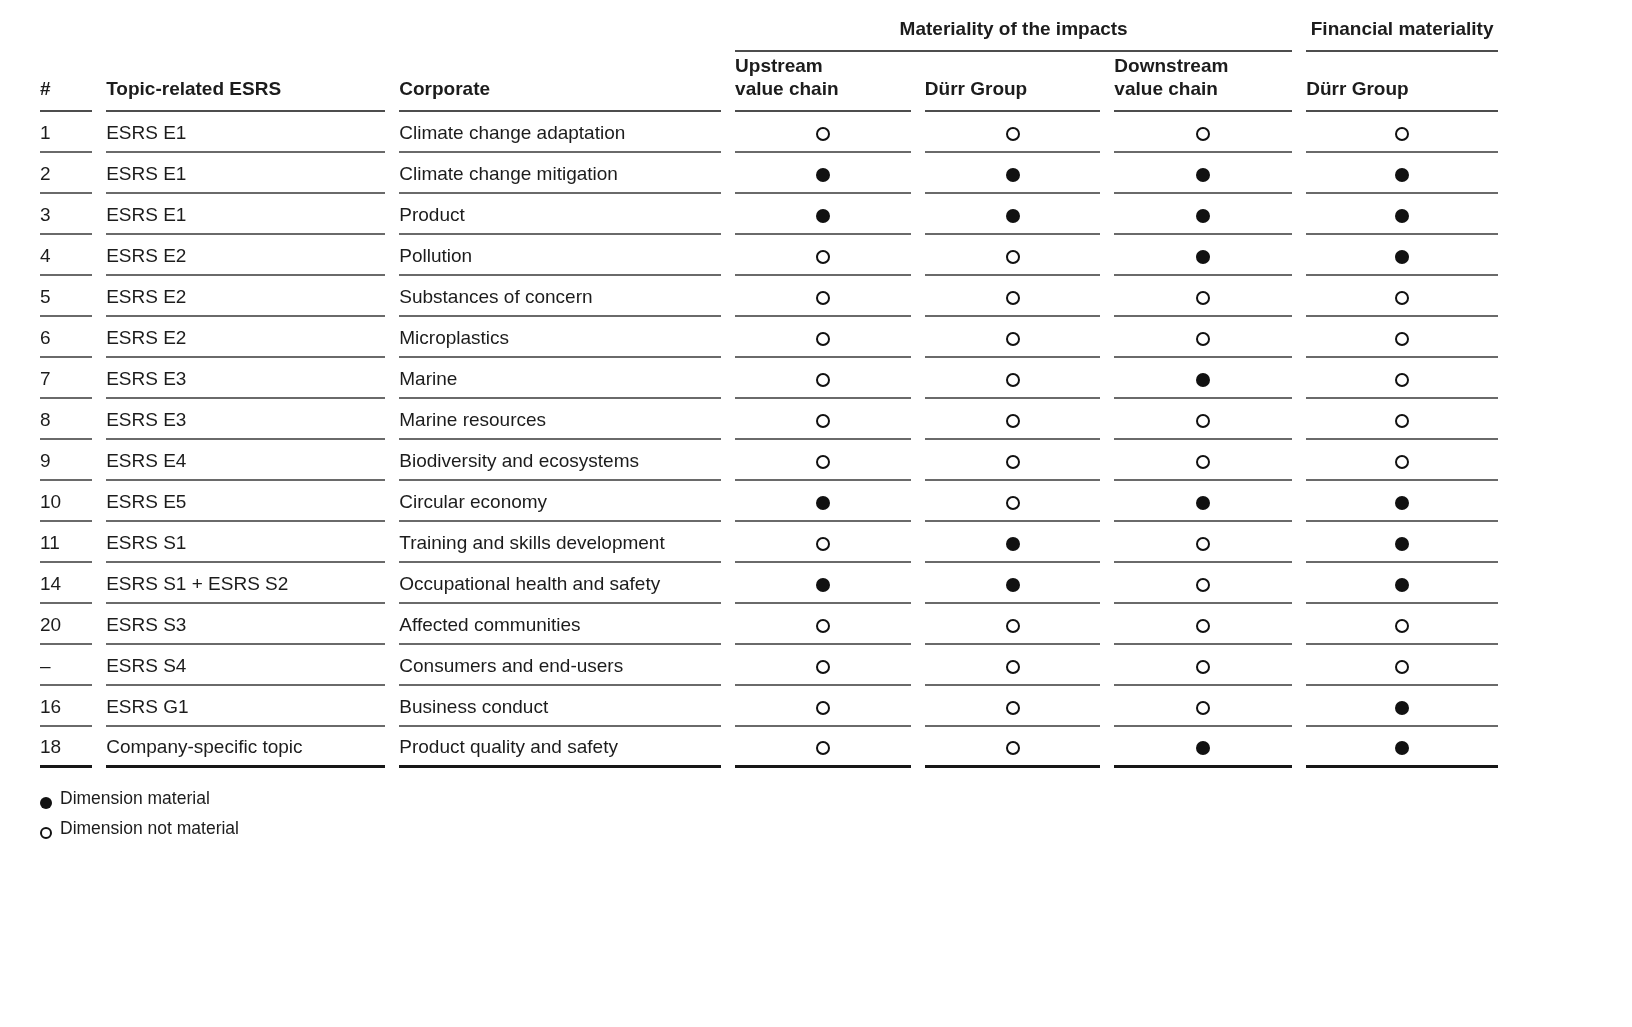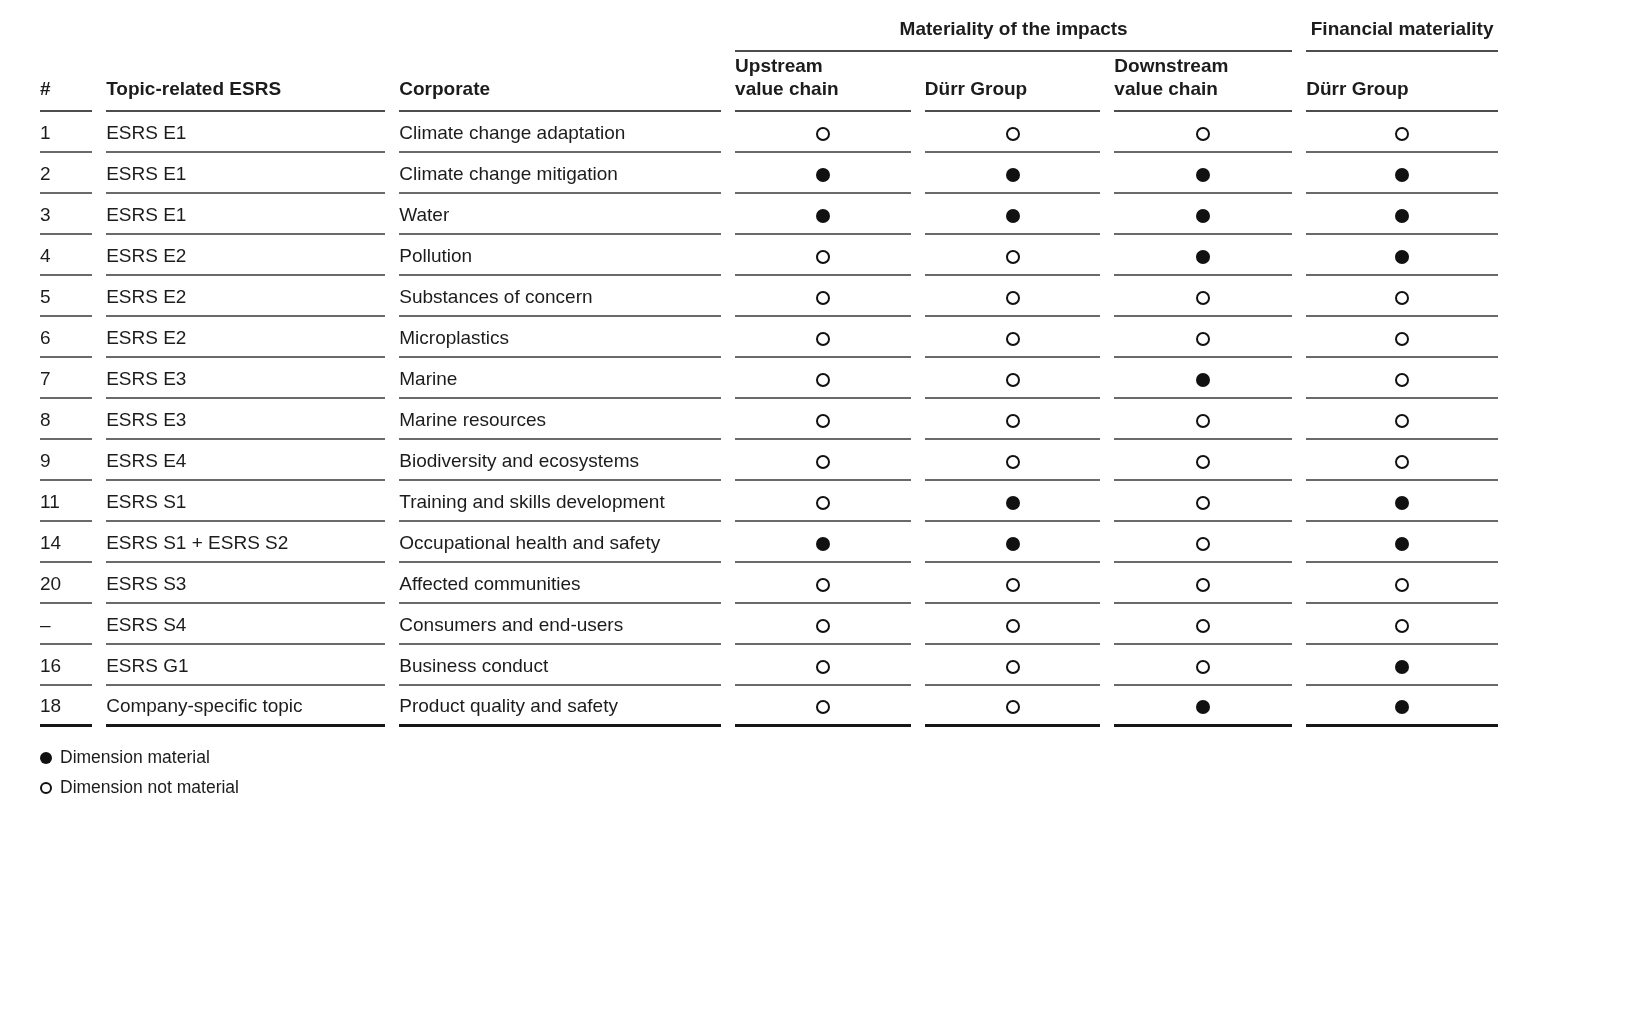--- a/index.html
+++ b/index.html
@@ -68,21 +68,21 @@
     display:inline-block;
     width:14px;height:14px;
     border-radius:50%;
     vertical-align:middle;
   }
   .dot.filled{background:var(--dot);}
   .dot.open{border:2px solid var(--dot);background:transparent;}
   
   .legend{margin:20px 0 0 14px;}
   .legend-item{
-    display:flex;align-items:center;
+    display:flex;align-items:flex-end;
     font-size:17.5px;
     margin-bottom:9px;
     color:var(--text);
   }
   .legend-item .dot{width:12px;height:12px;margin-right:8px;}
   .legend-item .dot.open{border-width:2px;}
 </style>
 </head>
 <body>
 
@@ -135,21 +135,21 @@
           <td class="c-esrs">ESRS E1</td>
           <td class="c-sub">Climate change mitigation</td>
           <td class="c-dot"><span class="dot filled"></span></td>
           <td class="c-dot"><span class="dot filled"></span></td>
           <td class="c-dot"><span class="dot filled"></span></td>
           <td class="c-dot"><span class="dot filled"></span></td>
         </tr>
         <tr>
           <td class="c-num">3</td>
           <td class="c-esrs">ESRS E1</td>
-          <td class="c-sub">Water</td>
+          <td class="c-sub">Product</td>
           <td class="c-dot"><span class="dot filled"></span></td>
           <td class="c-dot"><span class="dot filled"></span></td>
           <td class="c-dot"><span class="dot filled"></span></td>
           <td class="c-dot"><span class="dot filled"></span></td>
         </tr>
         <tr>
           <td class="c-num">4</td>
           <td class="c-esrs">ESRS E2</td>
           <td class="c-sub">Pollution</td>
           <td class="c-dot"><span class="dot open"></span></td>
@@ -194,20 +194,29 @@
           <td class="c-dot"><span class="dot open"></span></td>
         </tr>
         <tr>
           <td class="c-num">9</td>
           <td class="c-esrs">ESRS E4</td>
           <td class="c-sub">Biodiversity and ecosystems</td>
           <td class="c-dot"><span class="dot open"></span></td>
           <td class="c-dot"><span class="dot open"></span></td>
           <td class="c-dot"><span class="dot open"></span></td>
           <td class="c-dot"><span class="dot open"></span></td>
+        </tr>
+        <tr>
+          <td class="c-num">10</td>
+          <td class="c-esrs">ESRS E5</td>
+          <td class="c-sub">Circular economy</td>
+          <td class="c-dot"><span class="dot filled"></span></td>
+          <td class="c-dot"><span class="dot open"></span></td>
+          <td class="c-dot"><span class="dot filled"></span></td>
+          <td class="c-dot"><span class="dot filled"></span></td>
         </tr>
         <tr>
           <td class="c-num">11</td>
           <td class="c-esrs">ESRS S1</td>
           <td class="c-sub">Training and skills development</td>
           <td class="c-dot"><span class="dot open"></span></td>
           <td class="c-dot"><span class="dot filled"></span></td>
           <td class="c-dot"><span class="dot open"></span></td>
           <td class="c-dot"><span class="dot filled"></span></td>
         </tr>

